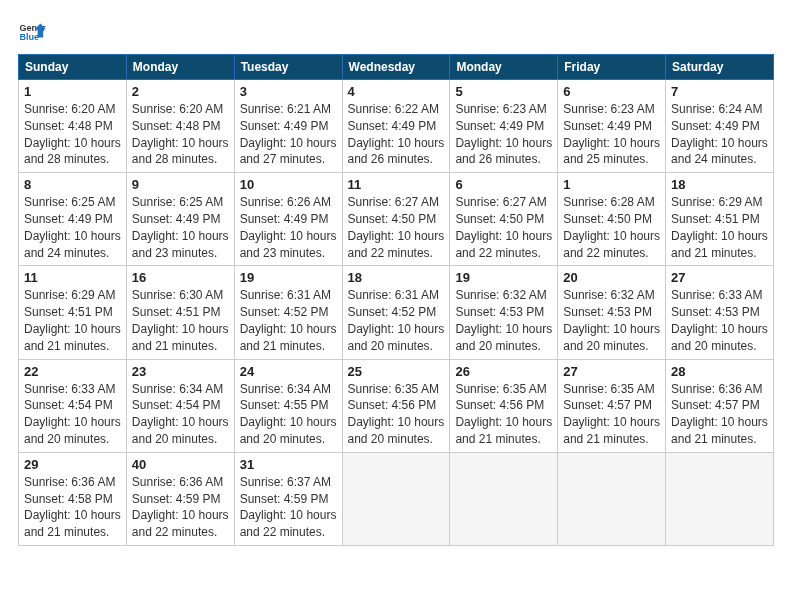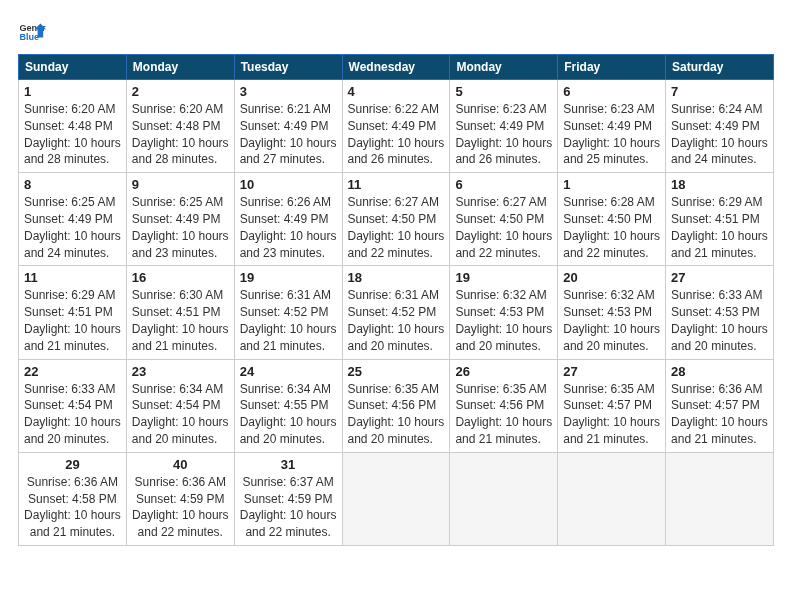--- a/index.html
+++ b/index.html
@@ -75,21 +75,20 @@
       display: block;
       margin-bottom: 2px;
     }
     .day-info {
       color: #333;
       font-size: 12px;
       line-height: 1.4;
     }
     .calendar tr:last-child td {
       min-height: 60px;
-      text-align: center;
     }
   </style>
 </head>
 <body>
 
 <div class="page">
   <div class="header-area">
     <div class="logo">
       <svg class="logo-icon" viewBox="0 0 40 40">
         <rect x="0" y="0" width="40" height="40" fill="white"></rect>

